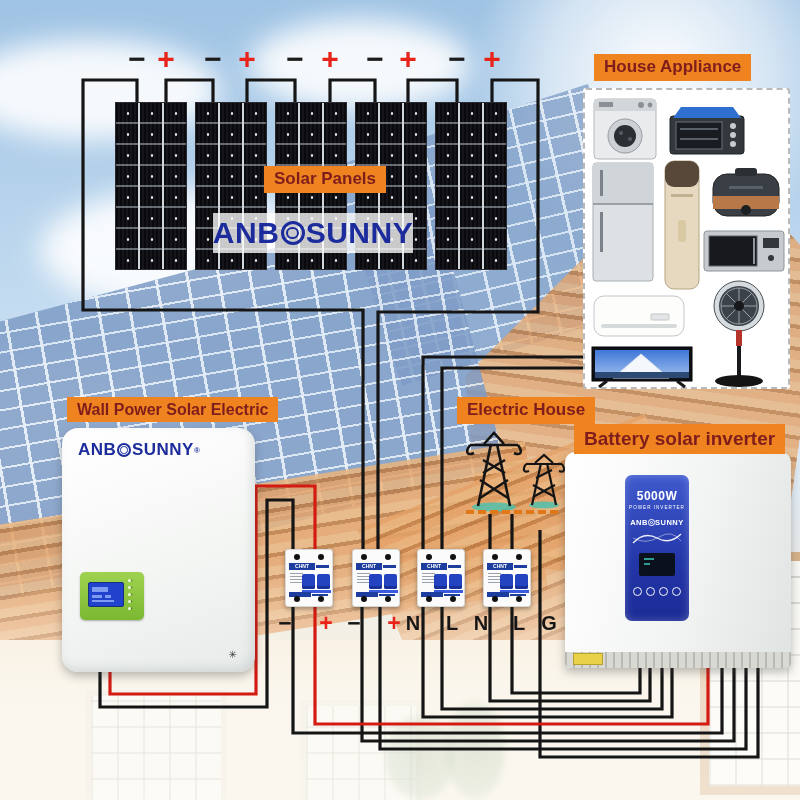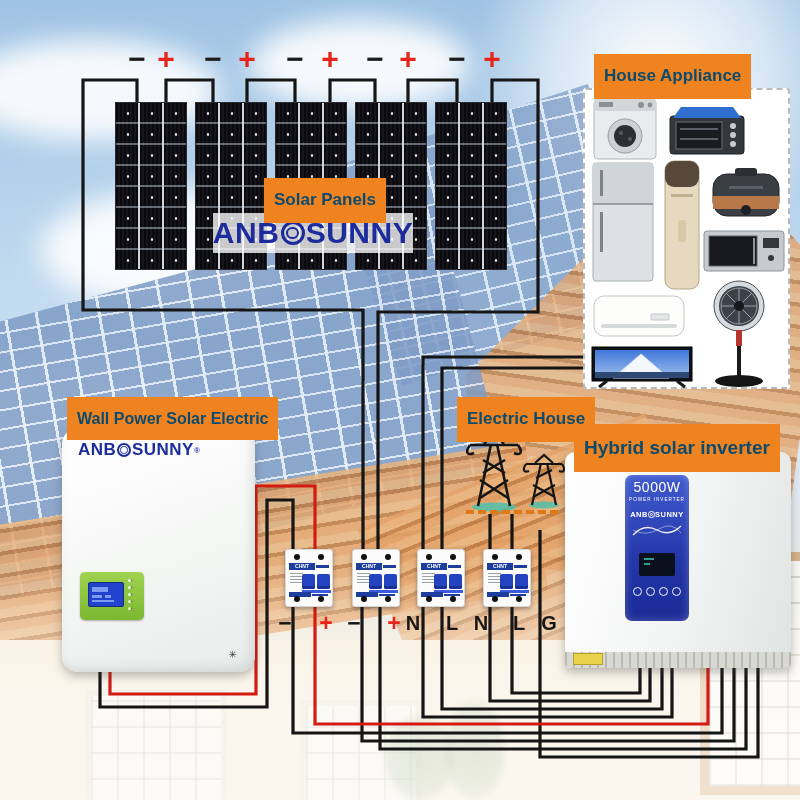--- a/index.html
+++ b/index.html
@@ -20,22 +20,22 @@
        background-image:repeating-linear-gradient(0deg,rgba(150,150,140,.5) 0 2px,rgba(0,0,0,0) 2px 26px),
        repeating-linear-gradient(90deg,rgba(150,150,140,.5) 0 2px,rgba(0,0,0,0) 2px 26px);}
   .haze{position:absolute;left:0;top:560px;width:800px;height:240px;
         background:linear-gradient(180deg,rgba(255,255,255,0),rgba(255,255,255,.55) 55%,rgba(255,255,255,.6));}
   .bush{position:absolute;border-radius:50%;background:radial-gradient(circle,#7d9a6d,#a8bc96 70%,rgba(0,0,0,0));opacity:.45;filter:blur(3px);}
   
   #wires{position:absolute;inset:0;z-index:2;}
   .wire-k{stroke:var(--wire_black);stroke-width:3.2;fill:none;}
   .wire-r{stroke:var(--wire_red);stroke-width:3.2;fill:none;}
   
-  .sec-label{position:absolute;z-index:6;background:var(--label_bg);color:#0c4a6e;font-weight:700;
-             font-size:17px;line-height:1.45;padding:10px 10px;white-space:nowrap;}
+  .sec-label{position:absolute;z-index:6;background:var(--label_bg);color:#7f1d1d;font-weight:700;
+             font-size:17px;line-height:1.45;padding:1px 10px;white-space:nowrap;}
   
   .panel{position:absolute;top:102px;width:72px;height:168px;z-index:3;background:#0a0a0d;border:1px solid #2a2a30;box-sizing:border-box;
     background-image:
       radial-gradient(circle,rgba(255,255,255,.85) 0 1px,rgba(0,0,0,0) 1.6px),
       repeating-linear-gradient(90deg,rgba(0,0,0,0) 0 22px,#cfd6dd 22px 24px),
       repeating-linear-gradient(0deg,rgba(0,0,0,0) 0 19.5px,rgba(210,220,230,.45) 19.5px 21px),
       repeating-linear-gradient(90deg,#0a0a0d 0 2px,#15151b 2px 4px);
     background-size:24px 21px,auto,auto,auto;}
   .pvterm{position:absolute;top:42px;z-index:5;font-size:30px;font-weight:700;transform:translateX(-50%);line-height:34px;}
   .pvterm.m{color:#1c1c1c;} .pvterm.p{color:var(--terminal_red);}
@@ -80,21 +80,21 @@
   .brk-strip{position:absolute;left:3px;bottom:9px;width:22px;height:5px;background:var(--breaker_blue);}
   .brk-line{position:absolute;right:4px;bottom:10px;width:16px;height:2px;background:var(--breaker_blue);}
   .rowlab{position:absolute;top:608px;z-index:5;transform:translateX(-50%);font-weight:700;font-size:23px;line-height:30px;color:#161616;}
   .rowlab.red{color:var(--terminal_red);}
   
   .inverter{position:absolute;left:565px;top:452px;width:226px;height:216px;z-index:3;
             background:linear-gradient(105deg,#ffffff 0%,#f2f4f3 55%,#dfe3e2 100%);
             border-radius:10px 10px 5px 5px;box-shadow:0 4px 10px rgba(60,60,60,.35);}
   .inv-blue{position:absolute;left:60px;top:23px;width:64px;height:146px;border-radius:7px;
             background:linear-gradient(180deg,#3f5ace 0%,#2336a8 60%,#1b2b96 100%);box-shadow:inset 0 0 8px rgba(255,255,255,.25);color:#fff;text-align:center;}
-  .inv-power{font-size:14px;font-weight:400;margin-top:4px;letter-spacing:.5px;}
+  .inv-power{font-size:12px;font-weight:700;margin-top:14px;letter-spacing:.5px;}
   .inv-sub{font-size:4.6px;letter-spacing:1px;margin-top:2px;}
   .inv-logo{margin-top:8px;font-size:7.5px;color:#fff;justify-content:center;display:flex;}
   .inv-screen{position:absolute;left:14px;top:78px;width:36px;height:23px;background:#0b101d;border-radius:2px;}
   .inv-screen i{position:absolute;left:5px;top:5px;width:10px;height:2px;background:#3fd8c8;opacity:.7;}
   .inv-btns{position:absolute;left:8px;top:112px;width:48px;display:flex;justify-content:space-between;}
   .inv-btns b{width:7px;height:7px;border:1.4px solid rgba(255,255,255,.95);border-radius:50%;}
   .inv-base{position:absolute;left:0;bottom:0;width:226px;height:16px;background:#d9d9d3;border-radius:0 0 5px 5px;
             background-image:repeating-linear-gradient(90deg,rgba(90,90,85,.25) 0 2px,rgba(0,0,0,0) 2px 8px);}
   .inv-tag{position:absolute;left:8px;bottom:3px;width:28px;height:10px;background:#e8d24a;border:1px solid #b8a22a;}
 </style>
@@ -156,21 +156,21 @@
 <span class="pvterm p" style="left:166px;">+</span>
 <span class="pvterm m" style="left:213px;">−</span>
 <span class="pvterm p" style="left:247px;">+</span>
 <span class="pvterm m" style="left:295px;">−</span>
 <span class="pvterm p" style="left:330px;">+</span>
 <span class="pvterm m" style="left:375px;">−</span>
 <span class="pvterm p" style="left:408px;">+</span>
 <span class="pvterm m" style="left:457px;">−</span>
 <span class="pvterm p" style="left:492px;">+</span>
 
-<div class="sec-label" style="left:264px;top:178px;">Solar Panels</div>
+<div class="sec-label" style="left:264px;top:166px;">Solar Panels</div>
 
 <div class="watermark">
   <span class="logo" style="font-size:30px;">
       <span>ANB</span>
       <span class="o"></span>
       <span>SUNNY</span>
     </span>
 </div>
 
 <div class="sec-label" style="left:594px;top:54px;">House Appliance</div>
@@ -392,21 +392,21 @@
 <span class="rowlab" style="left:285px;">−</span>
 <span class="rowlab red" style="left:326px;">+</span>
 <span class="rowlab" style="left:354px;">−</span>
 <span class="rowlab red" style="left:394px;">+</span>
 <span class="rowlab" style="left:413px;font-size:20px;">N</span>
 <span class="rowlab" style="left:452px;font-size:20px;">L</span>
 <span class="rowlab" style="left:481px;font-size:20px;">N</span>
 <span class="rowlab" style="left:519px;font-size:20px;">L</span>
 <span class="rowlab" style="left:549px;font-size:20px;">G</span>
 
-<div class="sec-label" style="left:574px;top:424px;font-size:19px;">Hybrid solar inverter</div>
+<div class="sec-label" style="left:574px;top:424px;font-size:19px;">Battery solar inverter</div>
 <div class="inverter">
   <div class="inv-blue">
     <div class="inv-power">5000W</div>
     <div class="inv-sub">POWER INVERTER</div>
     <span class="logo inv-logo">
         <span>ANB</span>
         <span class="o"></span>
         <span>SUNNY</span>
       </span>
     <svg width="56" height="18" style="margin-top:2px;">

